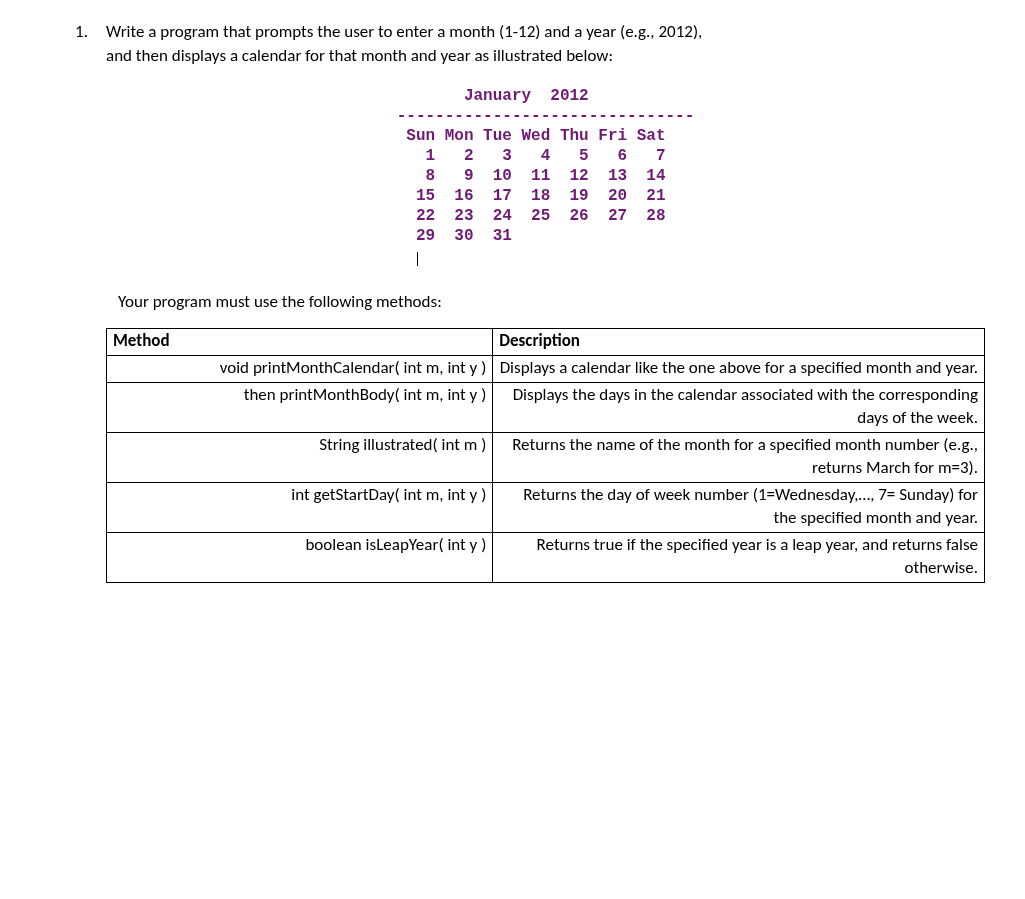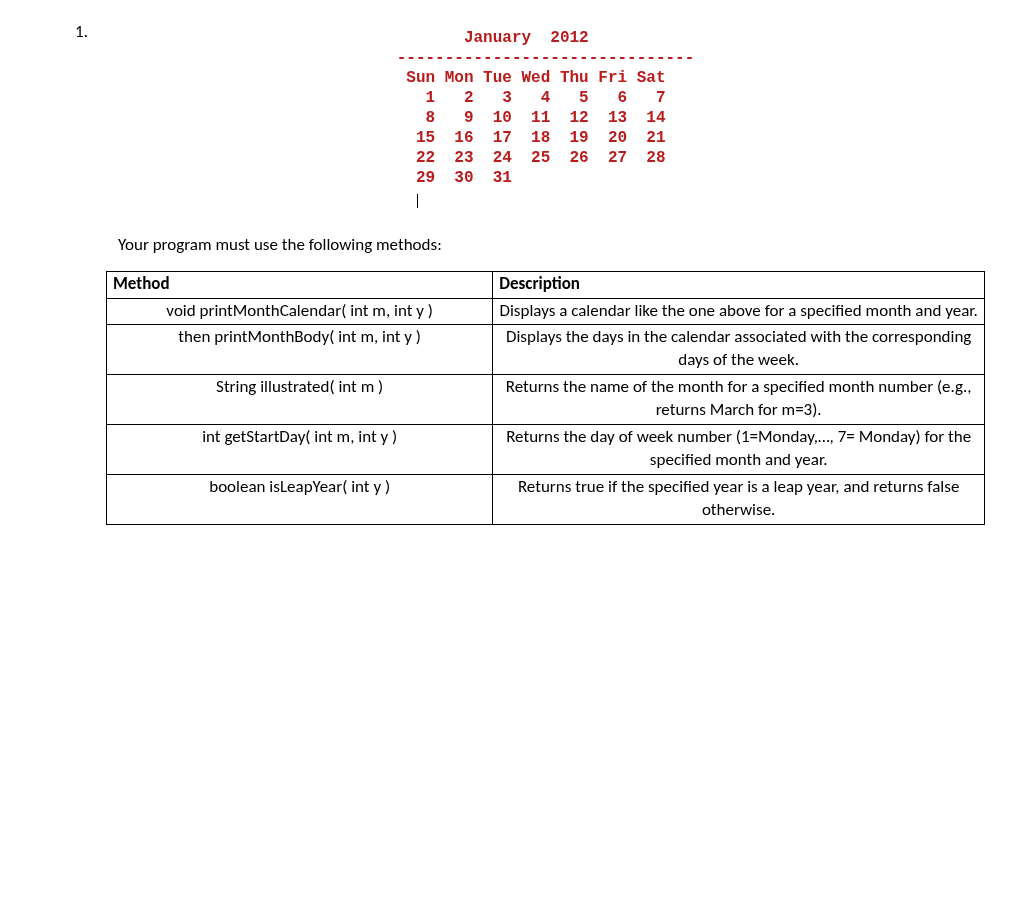--- a/index.html
+++ b/index.html
@@ -19,21 +19,21 @@
   .prompt { margin-bottom: 18px; }
 
   .calendar-wrap {
     text-align: center;
     margin: 8px 0 24px 0;
   }
   pre.cal {
     display: inline-block;
     font-family: "Courier New", Courier, monospace;
     font-size: 16px;
-    color: #b91c1c;
+    color: #701a75;
     text-align: left;
     line-height: 1.25;
     margin: 0;
     white-space: pre;
     font-weight: bold;
   }
   .cursor {
     display: inline-block;
     width: 1px;
     height: 14px;
@@ -48,36 +48,40 @@
     border-collapse: collapse;
     width: 100%;
     table-layout: fixed;
   }
   table.methods col.c1 { width: 44%; }
   table.methods col.c2 { width: 56%; }
   table.methods th, table.methods td {
     border: 1px solid #000;
     padding: 1px 6px 2px 6px;
     vertical-align: top;
-    text-align: center;
+    text-align: right;
     font-size: 17px;
     line-height: 1.35;
   }
   table.methods th {
     font-weight: bold;
     text-align: left;
   }
 </style>
 </head>
 <body>
 
 <div class="q-row">
   <div class="q-num">1.</div>
   <div class="q-body">
 
+    <div class="prompt">
+      <span>Write a program that prompts the user to enter a month (1-12) and a year (e.g., 2012),</span><br>
+      <span>and then displays a calendar for that month and year as illustrated below:</span>
+    </div>
 
     <div class="calendar-wrap">
       <pre class="cal"><span>       January  2012</span>
 <span>-------------------------------</span>
 <span> Sun Mon Tue Wed Thu Fri Sat</span>
 <span>   1   2   3   4   5   6   7</span>
 <span>   8   9  10  11  12  13  14</span>
 <span>  15  16  17  18  19  20  21</span>
 <span>  22  23  24  25  26  27  28</span>
 <span>  29  30  31</span>
@@ -105,21 +109,21 @@
         <tr>
           <td>then printMonthBody( int m, int y )</td>
           <td>Displays the days in the calendar associated with the corresponding days of the week.</td>
         </tr>
         <tr>
           <td>String illustrated( int m )</td>
           <td>Returns the name of the month for a specified month number (e.g., returns March for m=3).</td>
         </tr>
         <tr>
           <td>int getStartDay( int m, int y )</td>
-          <td>Returns the day of week  number (1=Monday,…, 7= Monday) for the specified month and year.</td>
+          <td>Returns the day of week  number (1=Wednesday,…, 7= Sunday) for the specified month and year.</td>
         </tr>
         <tr>
           <td>boolean isLeapYear( int y )</td>
           <td>Returns true if the specified year is a leap year, and returns false otherwise.</td>
         </tr>
       </tbody>
     </table>
 
   </div>
 </div>

